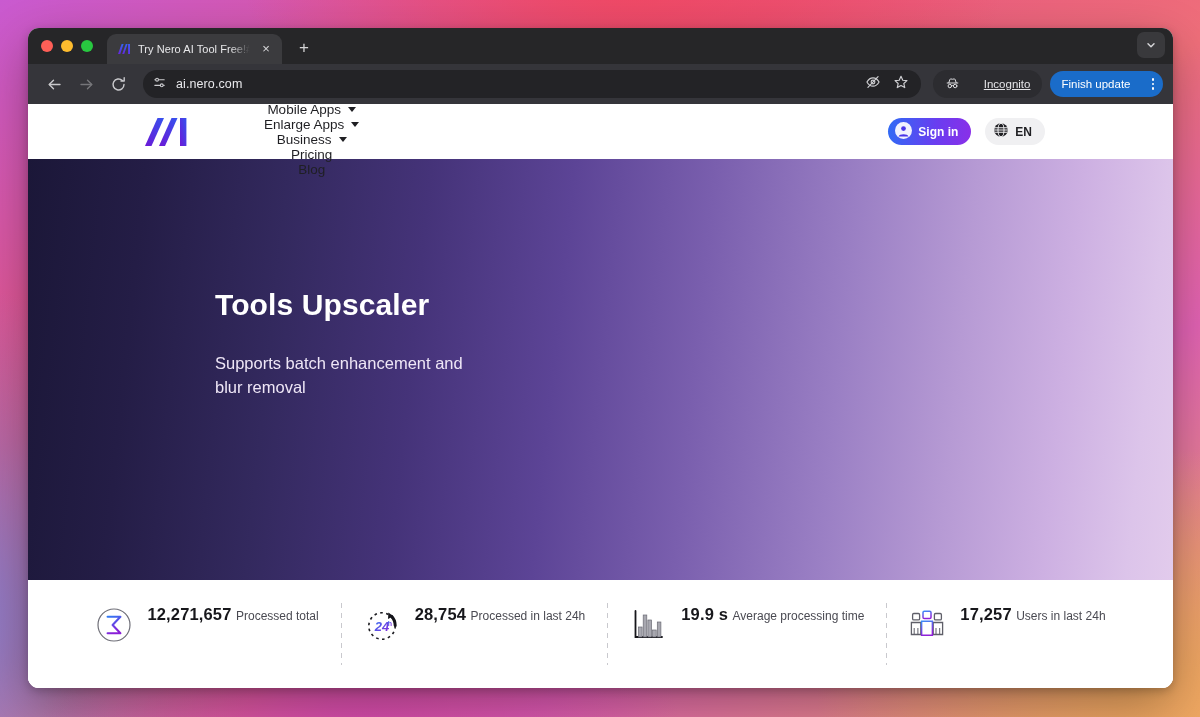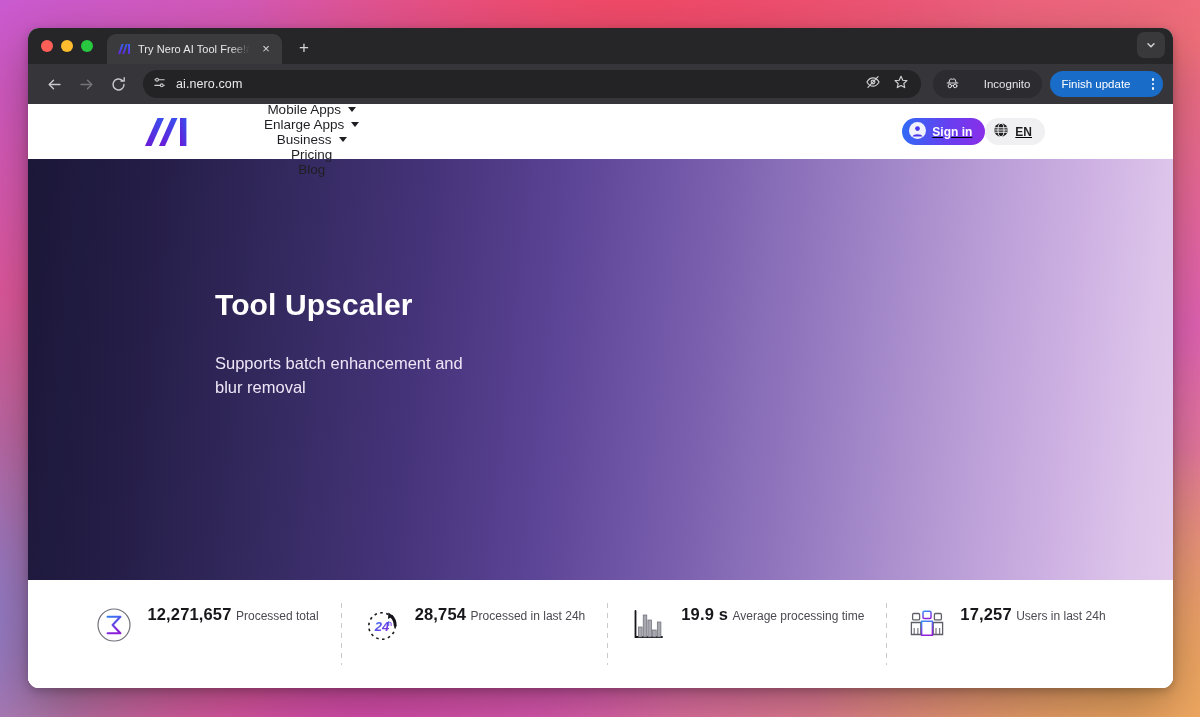--- a/index.html
+++ b/index.html
@@ -155,20 +155,21 @@
   }
 
   .chip-incognito {
     display: flex; align-items: center; gap: 24px;
     height: 28px;
     padding: 0 12px;
     border-radius: 15px;
     background: #2c2c30;
     color: #e4e4e7;
     font-size: 11.5px;
+    text-decoration: underline;
   }
   .btn-update {
     display: flex; align-items: center;
     height: 26px;
     padding: 0 7px 0 11px;
     border-radius: 13px;
     background: #1a6cc9;
     color: #fff;
     font-size: 11.5px;
     gap: 19px;
@@ -206,23 +207,22 @@
   }
   .caret {
     width: 0; height: 0;
     border-left: 4.5px solid transparent;
     border-right: 4.5px solid transparent;
     border-top: 5px solid #1f1f23;
     display: block;
   }
   .header-right {
     margin-left: auto;
-    display: flex; align-items: center; gap: 0;
+    display: flex; align-items: center; gap: 14px;
     padding-right: 92px;
-    text-decoration: underline;
   }
   .btn-signin {
     display: flex; align-items: center; gap: 6px;
     height: 27px;
     padding: 0 13px 0 7px;
     border-radius: 14px;
     background: linear-gradient(96deg, #2f6bf5 0%, #6a3df0 58%, #8a2fe8 100%);
     color: #fff;
     font-size: 12px;
     font-weight: bold;
@@ -602,21 +602,21 @@
               </svg>
             </span>
             <span>EN</span>
           </div>
         </div>
       </div>
 
       <div class="hero">
 
         <div class="hero-copy">
-          <div class="hero-title">Tool Upscaler</div>
+          <div class="hero-title">Tools Upscaler</div>
           <div class="hero-sub">Supports batch enhancement and blur removal</div>
         </div>
 
       </div>
 
       <div class="stats">
 
         <div class="stat">
           <span class="stat-icon">
             <svg width="38" height="38" viewBox="0 0 38 38">

